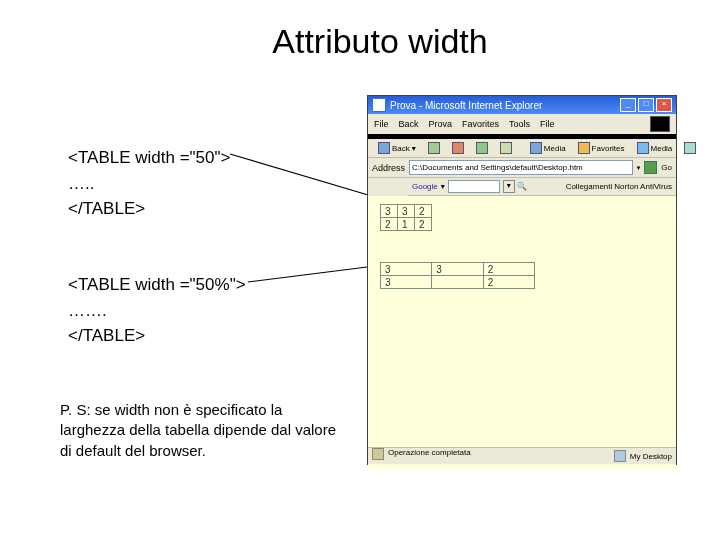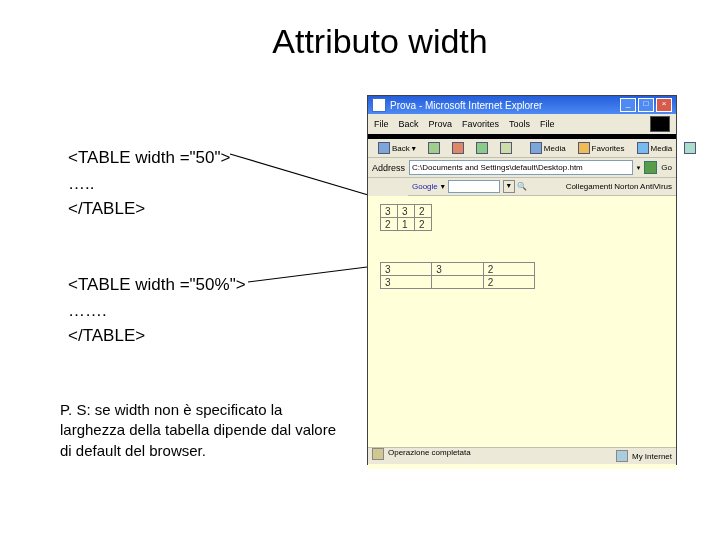--- a/index.html
+++ b/index.html
@@ -352,16 +352,16 @@
             <td>2</td>
           </tr>
     </tbody>
       </table>
   </div>
   <div class="ie-status">
     <span class="st-icon"></span>
     <span>Operazione completata</span>
     <span class="right">
       <span class="st-icon" style="background:#acd"></span>
-      <span>My Internet</span>
+      <span>My Desktop</span>
     </span>
   </div>
 </div>
 
 </body></html>

